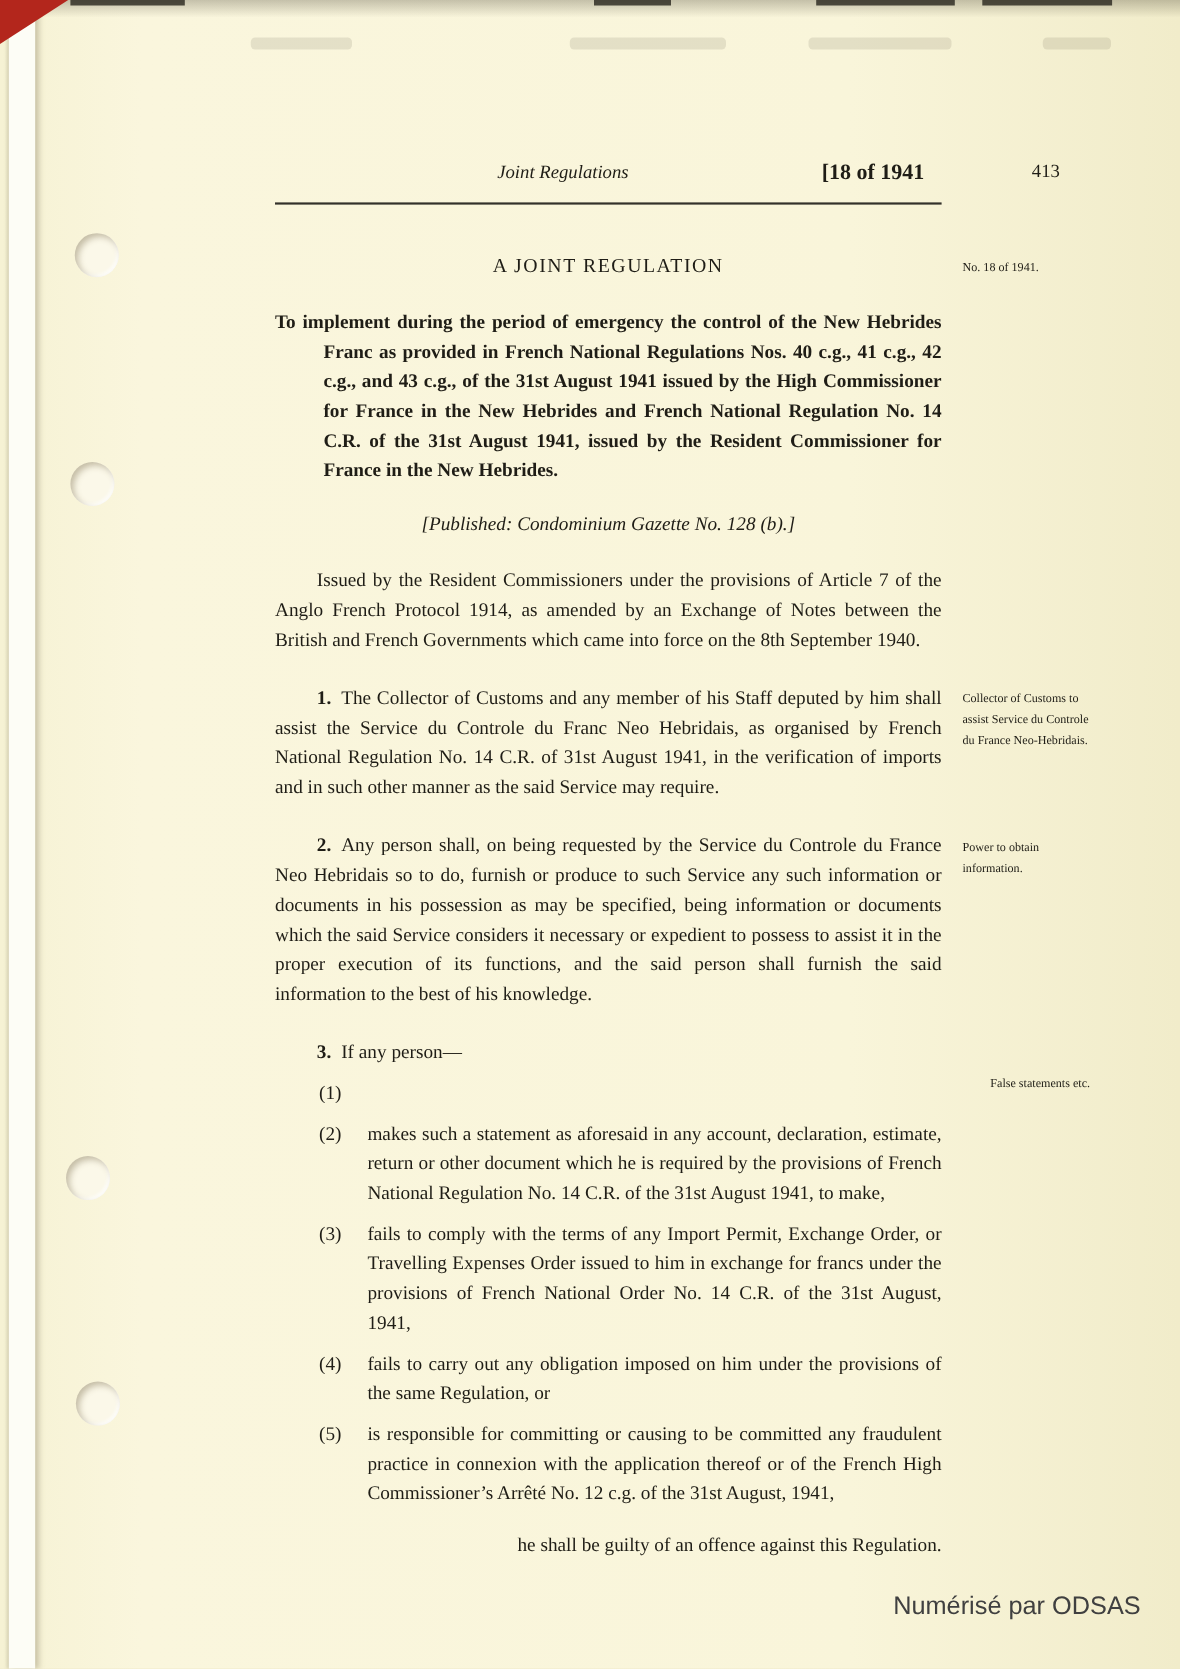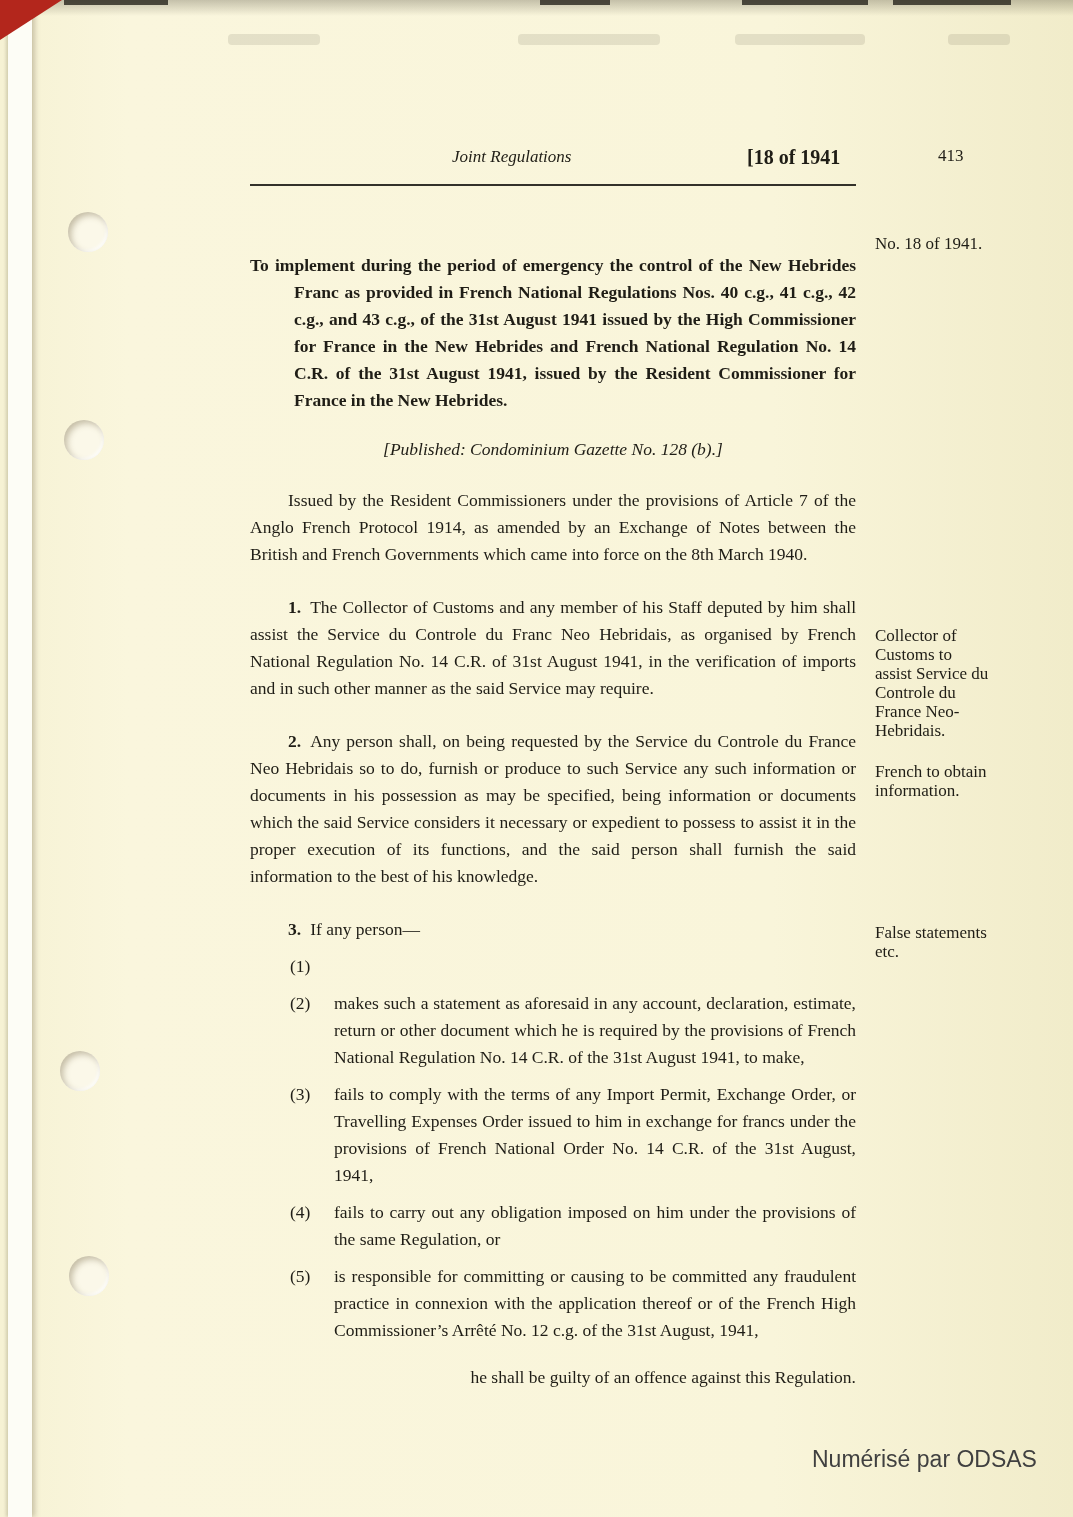--- a/index.html
+++ b/index.html
@@ -66,26 +66,26 @@
   .section { margin:26px 0 0; text-indent:38px; }
   .sec-num { font-weight:bold; margin-right:9px; }
   .clauses { margin-top:4px; }
   .clause { display:flex; margin-top:10px; padding-left:40px; }
   .clause-label { flex:0 0 32px; }
   .clause-text { flex:1; text-align:justify; margin-left:12px; }
   .closing { margin-top:20px; text-align:right; }
 
   .margin-note {
     position:absolute; left:875px; width:116px;
-    font-size:17px; line-height:19px; text-align:left;
+    font-size:11px; line-height:19px; text-align:left;
   }
   .mn-regno { top:234px; }
   .mn-1 { top:626px; }
   .mn-2 { top:762px; }
-  .mn-3 { top:923px; }
+  .mn-3 { top:976px;text-align:right; }
 
   .scan-credit {
     position:absolute; left:812px; top:1446px;
     font-family:"Liberation Sans", sans-serif;
     font-size:23px; color:#404040;
   }
 </style>
 </head>
 <body>
 
@@ -104,26 +104,27 @@
 <div class="hole h2p"></div>
 <div class="hole h3p"></div>
 <div class="hole h4p"></div>
 
 <span class="running-title">Joint Regulations</span>
 <span class="issue-ref">[18 of 1941</span>
 <span class="page-number">413</span>
 <div class="rule"></div>
 
 <div class="main">
+  <h1 class="doc-title">A JOINT REGULATION</h1>
 
   <p class="preamble">To implement during the period of emergency the control of the New Hebrides Franc as provided in French National Regulations Nos. 40 c.g., 41 c.g., 42 c.g., and 43 c.g., of the 31st August 1941 issued by the High Commissioner for France in the New Hebrides and French National Regulation No. 14 C.R. of the 31st August 1941, issued by the Resident Commissioner for France in the New Hebrides.</p>
 
   <p class="published">[Published: Condominium Gazette No. 128 (b).]</p>
 
-  <p class="issued">Issued by the Resident Commissioners under the provisions of Article 7 of the Anglo French Protocol 1914, as amended by an Exchange of Notes between the British and French Governments which came into force on the 8th March 1940.</p>
+  <p class="issued">Issued by the Resident Commissioners under the provisions of Article 7 of the Anglo French Protocol 1914, as amended by an Exchange of Notes between the British and French Governments which came into force on the 8th September 1940.</p>
 
   <p class="section"><span class="sec-num">1.</span><span>The Collector of Customs and any member of his Staff deputed by him shall assist the Service du Controle du Franc Neo Hebridais, as organised by French National Regulation No. 14 C.R. of 31st August 1941, in the verification of imports and in such other manner as the said Service may require.</span></p>
 
   <p class="section"><span class="sec-num">2.</span><span>Any person shall, on being requested by the Service du Controle du France Neo Hebridais so to do, furnish or produce to such Service any such information or documents in his possession as may be specified, being information or documents which the said Service considers it necessary or expedient to possess to assist it in the proper execution of its functions, and the said person shall furnish the said information to the best of his knowledge.</span></p>
 
   <p class="section"><span class="sec-num">3.</span><span>If any person—</span></p>
 
   <div class="clauses">
     <div class="clause">
       <span class="clause-label">(1)</span>
@@ -144,16 +145,16 @@
       <span class="clause-label">(5)</span>
       <span class="clause-text">is responsible for committing or causing to be committed any fraudulent practice in connexion with the application thereof or of the French High Commissioner’s Arrêté No. 12 c.g. of the 31st August, 1941,</span>
     </div>
   </div>
 
   <p class="closing">he shall be guilty of an offence against this Regulation.</p>
 </div>
 
 <div class="margin-note mn-regno">No. 18 of 1941.</div>
 <div class="margin-note mn-1">Collector of Customs to assist Service du Controle du France Neo-Hebridais.</div>
-<div class="margin-note mn-2">French to obtain information.</div>
+<div class="margin-note mn-2">Power to obtain information.</div>
 <div class="margin-note mn-3">False statements etc.</div>
 
 <div class="scan-credit">Numérisé par ODSAS</div>
 
 </body></html>

